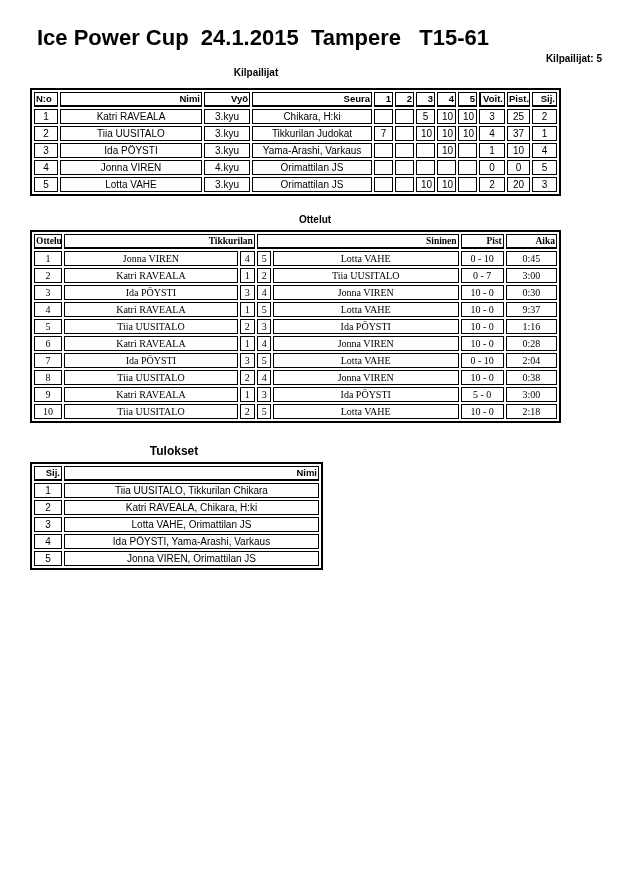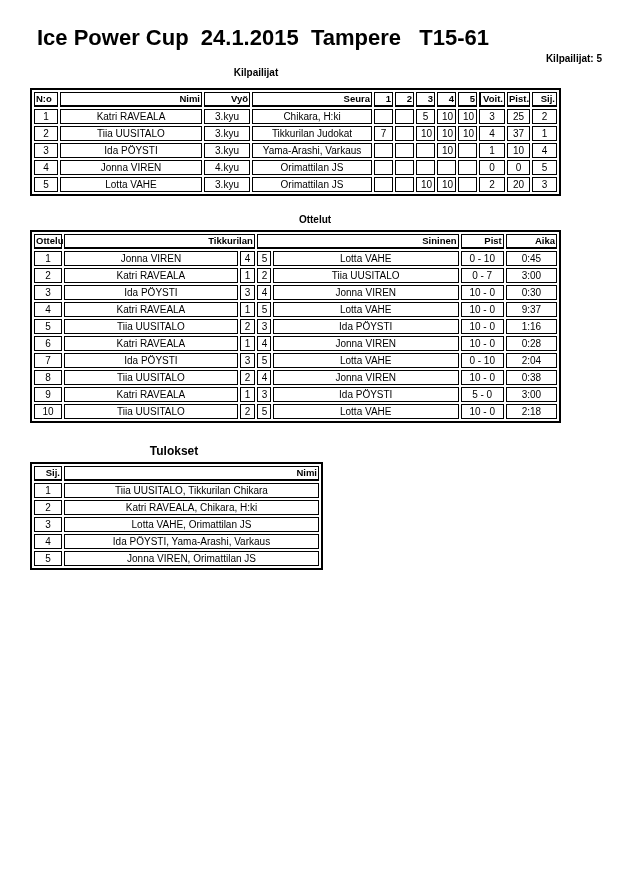--- a/index.html
+++ b/index.html
@@ -39,21 +39,21 @@
   table.sheet {
     position: absolute;
     left: 30px;
     border-collapse: separate;
     border-spacing: 2px;
     border: 2px solid #000;
     table-layout: fixed;
     background: #fff;
   }
   #t-kilpailijat { top: 88px;  width: 531px; }
-  #t-ottelut     { top: 230px; width: 531px; }
+  #t-ottelut     { top: 230px; width: 531px; font-family: Liberation Serif, serif; }
   #t-tulokset    { top: 462px; width: 293px; }
 
   table.sheet th, table.sheet td {
     border: 1px solid #000;
     height: 15px;
     line-height: 12px;
     vertical-align: middle;
     white-space: nowrap;
     overflow: hidden;
   }

